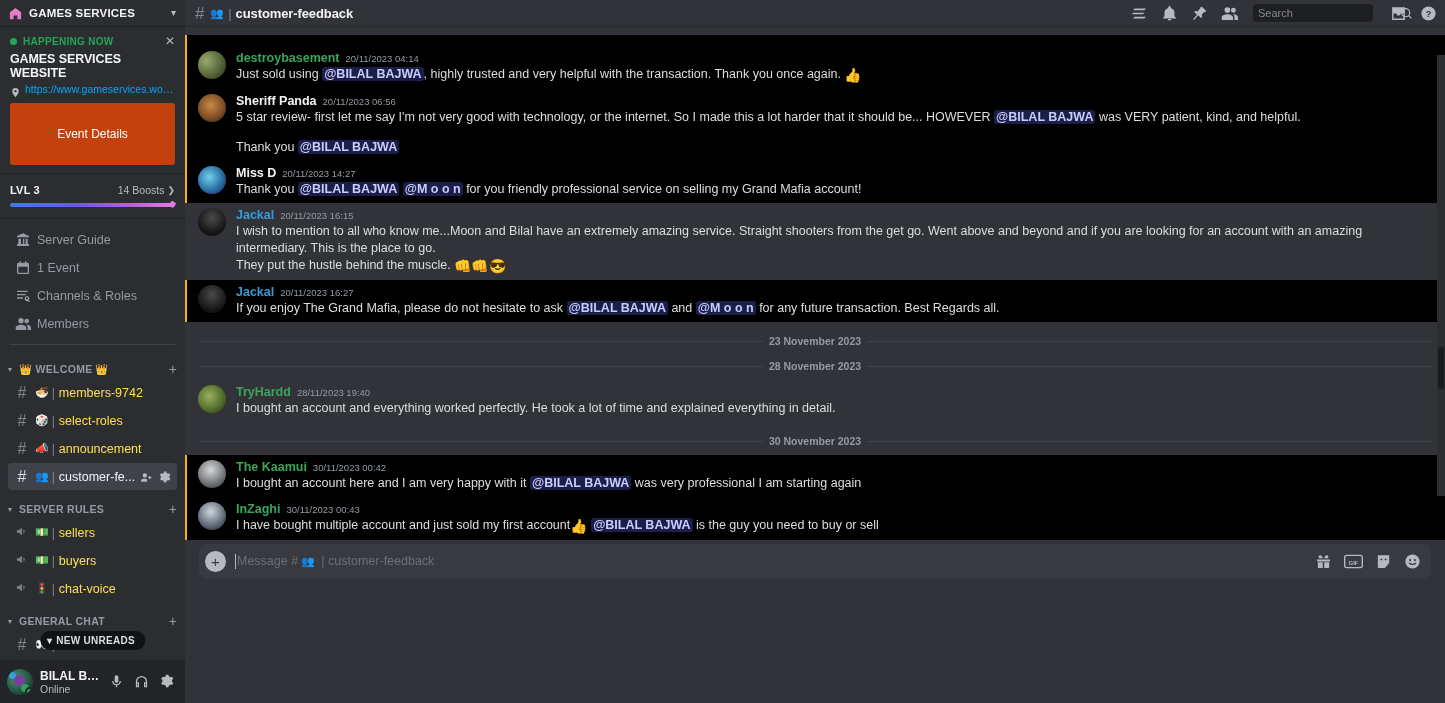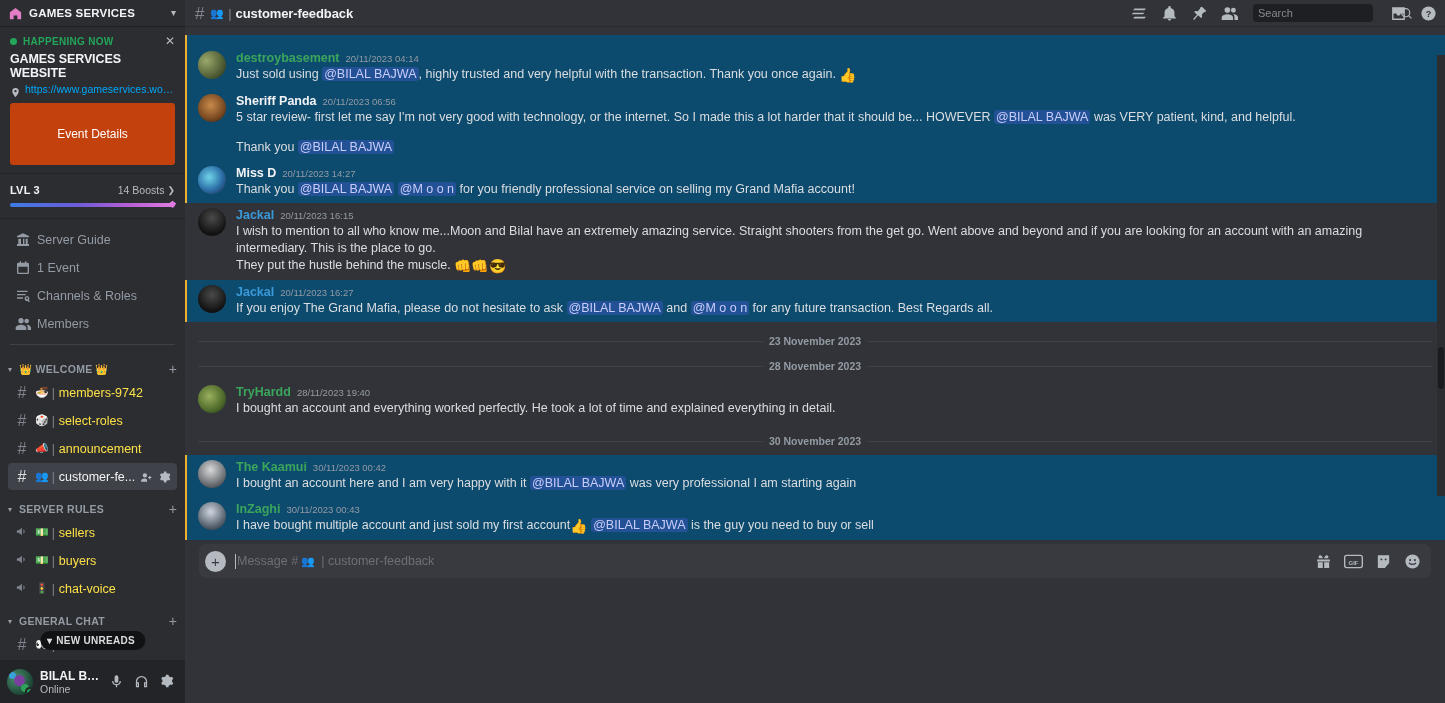--- a/index.html
+++ b/index.html
@@ -202,42 +202,42 @@
   }
   .divider .line { flex: 1; height: 1px; background: #3f4147; }
   .divider .dl-text {
     color: #949ba4; font-size: 10.5px; font-weight: 600;
     padding: 0 6px; white-space: nowrap;
   }
 
   .msg {
     display: flex; padding: 5px 14px 5px 13px; position: relative;
   }
-  .msg.mention { background: #0c4a6e; }
+  .msg.mention { background: #000000; }
   .msg.mention::before {
     content:""; position: absolute; left: 0; top: 0; bottom: 0; width: 2px;
     background: #f0b132;
   }
   .msg.partial { padding-top: 0; padding-bottom: 0; height: 11px; overflow: hidden; }
   .avatar {
     width: 28px; height: 28px; border-radius: 50%; flex: 0 0 28px;
     margin-right: 10px; overflow: hidden; position: relative;
   }
   .m-body { flex: 1; min-width: 0; }
   .m-head { display: flex; align-items: baseline; line-height: 15px; }
   .m-author { font-size: 12.5px; font-weight: 600; margin-right: 6px; }
   .m-time { color: #949ba4; font-size: 9.5px; }
   .m-line {
     color: #dbdee1; font-size: 12.5px; line-height: 17px;
     word-wrap: break-word;
   }
   .m-line.gap { margin-top: 13px; }
   .mention-chip {
     background: rgba(88,101,242,.3); color: #c9cdfb;
-    border-radius: 3px; padding: 0 2px; font-weight: 400;
+    border-radius: 3px; padding: 0 2px; font-weight: 700;
     display: inline;
   }
   .emoji { font-size: 14px; vertical-align: -2px; }
 
   
   .composer-wrap { padding: 0 14px 8px 14px; background:#313338;}
   .composer {
     background: #383a40; border-radius: 7px; height: 34px;
     display: flex; align-items: center; padding: 0 10px 0 6px;
   }

